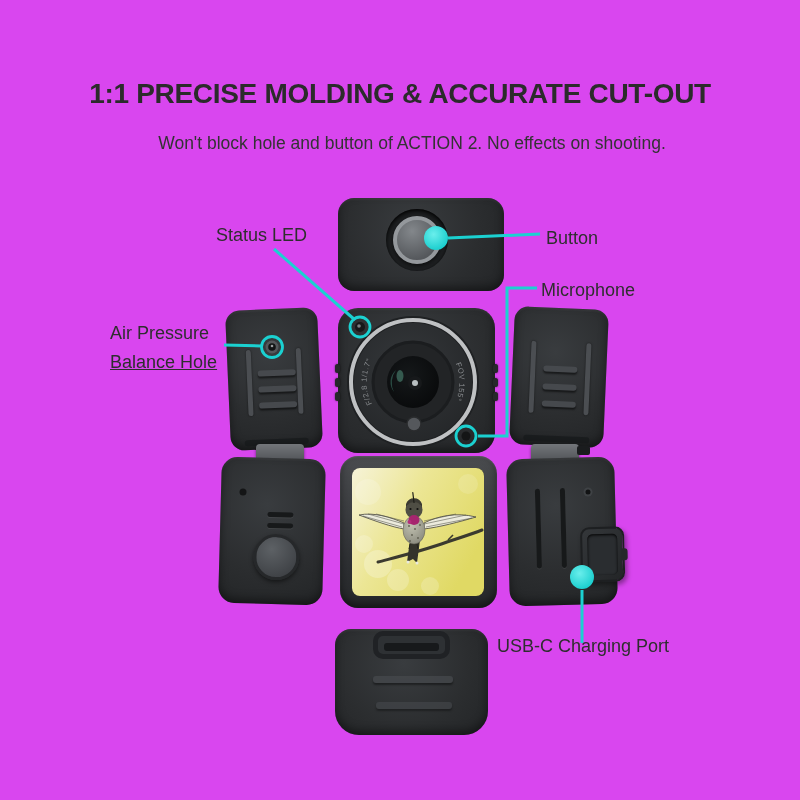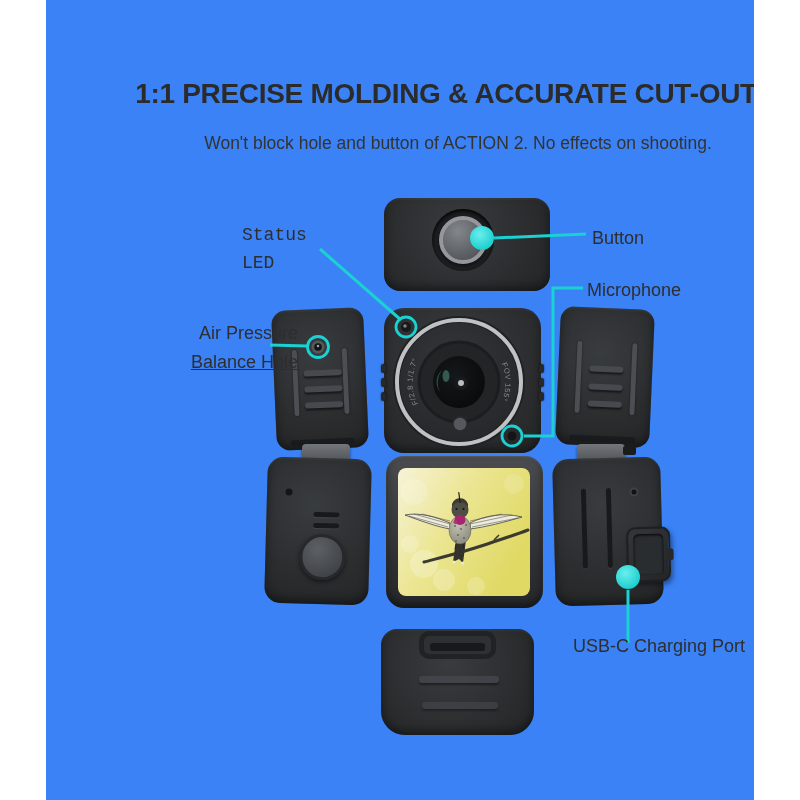--- a/index.html
+++ b/index.html
@@ -1,18 +1,18 @@
 <!DOCTYPE html>
 <html><head>
 <meta charset="utf-8">
 <style>
   html,body{margin:0;padding:0;background:#ffffff;}
   .canvas{
-    position:relative;width:708px;height:800px;margin:0 auto;
-    background:#3b82f6;overflow:hidden;
+    position:relative;width:800px;height:800px;margin:0 auto;
+    background:#d946ef;overflow:hidden;
     font-family:"Liberation Sans", sans-serif;color:#2d2d2d;
   }
   
   .title{
     position:absolute;left:0;top:78px;width:800px;text-align:center;
     font-size:28px;font-weight:700;letter-spacing:-.3px;color:#2b2b2b;margin:0;
   }
   .subtitle{
     position:absolute;left:0;top:121px;width:800px;text-align:center;
     font-size:17.5px;font-weight:400;color:#333;margin:12px;
@@ -64,21 +64,21 @@
   
   .screen-frame{
     position:absolute;left:340px;top:456px;width:157px;height:152px;border-radius:18px;
     background:linear-gradient(180deg,#4a4c4f 0%, #2e3033 70%, #26282a 100%);
     box-shadow:inset 0 1px 2px rgba(255,255,255,.12), inset 0 -4px 8px rgba(0,0,0,.5);
   }
   .screen{position:absolute;left:12px;top:12px;width:132px;height:128px;border-radius:8px;
         overflow:hidden;box-shadow:inset 0 0 4px #000;}
   
   .callout-label{position:absolute;font-size:18px;color:#2e2e2e;line-height:1.55;}
-  .t-center{text-align:right;margin-left:24px;}
+  .t-center{text-align:left;}
   
   .overlay{position:absolute;left:0;top:0;width:800px;height:800px;}
   .lens-svg,.bird-svg{position:absolute;left:0;top:0;width:100%;height:100%;}
 </style>
 </head>
 <body>
 
 <div class="canvas">
 
   <h1 class="title">1:1 PRECISE MOLDING &amp; ACCURATE CUT-OUT</h1>
@@ -249,21 +249,21 @@
     <line x1="224" y1="345" x2="261" y2="346" stroke="#1bd1d1" stroke-width="3"></line>
     <line x1="582" y1="590" x2="582" y2="643" stroke="#1bd1d1" stroke-width="3"></line>
 
     <circle cx="360" cy="327" r="10" fill="none" stroke="#1bd1d1" stroke-width="2.8"></circle>
     <circle cx="272" cy="347" r="10.5" fill="none" stroke="#1bd1d1" stroke-width="2.8"></circle>
     <circle cx="466" cy="436" r="10" fill="none" stroke="#1bd1d1" stroke-width="2.8"></circle>
     <circle cx="436" cy="238" r="12" fill="url(#cyanDot)"></circle>
     <circle cx="582" cy="577" r="12" fill="url(#cyanDot)"></circle>
   </svg>
 
-  <div class="callout-label" style="left:196px;top:222px;width:96px;font-family:Liberation Mono, monospace;">Status LED</div>
+  <div class="callout-label" style="left:216px;top:222px;width:96px;">Status LED</div>
   <div class="callout-label" style="left:546px;top:225px;">Button</div>
   <div class="callout-label" style="left:541px;top:277px;text-align:right;">Microphone</div>
   <div class="callout-label t-center" style="left:110px;top:319px;width:118px;line-height:29px;">
     <span style="display:block;">Air Pressure</span>
     <span style="display:block;text-decoration:underline;">Balance Hole</span>
   </div>
   <div class="callout-label t-center" style="left:497px;top:633px;width:178px;">USB-C Charging Port</div>
 
 </div>
 

